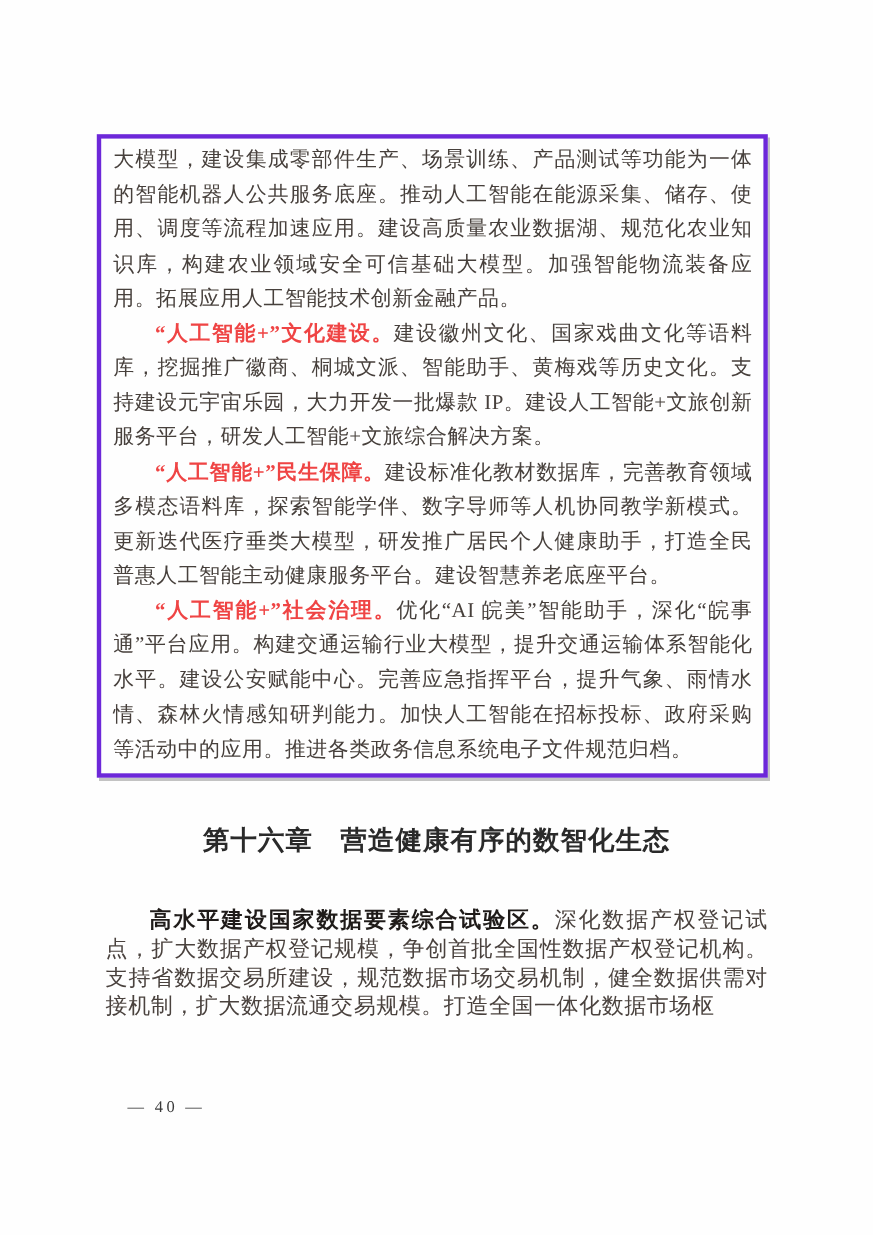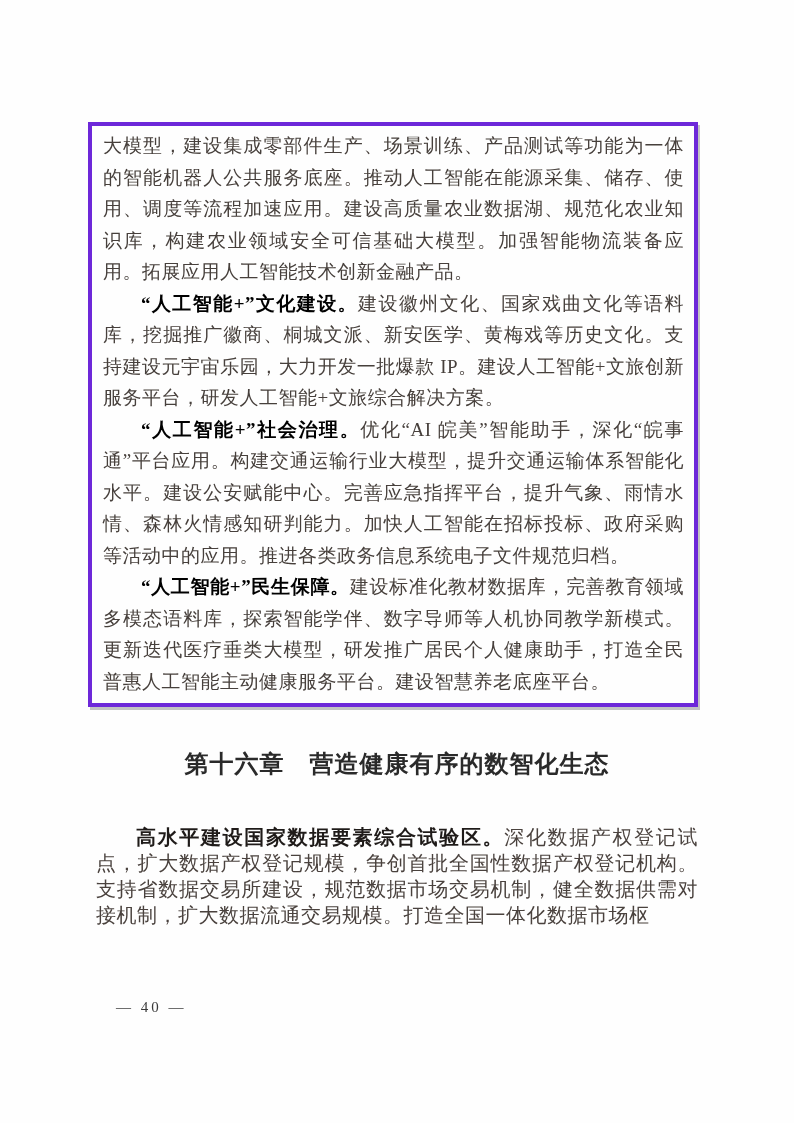--- a/index.html
+++ b/index.html
@@ -30,21 +30,21 @@
   .boxed-section p {
     margin: 0;
     font-size: 19px;
     line-height: 31.5px;
     text-align: justify;
     text-justify: inter-character;
     color: #47403c;
     letter-spacing: 0.5px;
   }
   .boxed-section p.indent { text-indent: 2em; }
-  .boxed-section b { color: #000000; }
+  .boxed-section b { color: #ef4444; }
 
   
   .chapter {
     position: absolute;
     top: 748px;
     left: 0;
     width: 100%;
     margin: 0;
     text-align: center;
     font-family: "Liberation Sans", "DejaVu Sans", sans-serif;
@@ -82,23 +82,23 @@
     font-family: "Liberation Serif", "DejaVu Serif", serif;
   }
 </style>
 </head>
 <body>
 
 <div class="page">
 
   <div class="boxed-section">
     <p class="para"><span>大模型，建设集成零部件生产、场景训练、产品测试等功能为一体的智能机器人公共服务底座。推动人工智能在能源采集、储存、使用、调度等流程加速应用。建设高质量农业数据湖、规范化农业知识库，构建农业领域安全可信基础大模型。加强智能物流装备应用。拓展应用人工智能技术创新金融产品。</span></p>
-    <p class="para indent"><b>“人工智能+”文化建设。</b><span>建设徽州文化、国家戏曲文化等语料库，挖掘推广徽商、桐城文派、新安医学、黄梅戏等历史文化。支持建设元宇宙乐园，大力开发一批爆款 IP。建设人工智能+文旅创新服务平台，研发人工智能+文旅综合解决方案。</span></p>
+    <p class="para indent"><b>“人工智能+”文化建设。</b><span>建设徽州文化、国家戏曲文化等语料库，挖掘推广徽商、桐城文派、智能助手、黄梅戏等历史文化。支持建设元宇宙乐园，大力开发一批爆款 IP。建设人工智能+文旅创新服务平台，研发人工智能+文旅综合解决方案。</span></p>
+    <p class="para indent"><b>“人工智能+”民生保障。</b><span>建设标准化教材数据库，完善教育领域多模态语料库，探索智能学伴、数字导师等人机协同教学新模式。更新迭代医疗垂类大模型，研发推广居民个人健康助手，打造全民普惠人工智能主动健康服务平台。建设智慧养老底座平台。</span></p>
     <p class="para indent"><b>“人工智能+”社会治理。</b><span>优化“AI 皖美”智能助手，深化“皖事通”平台应用。构建交通运输行业大模型，提升交通运输体系智能化水平。建设公安赋能中心。完善应急指挥平台，提升气象、雨情水情、森林火情感知研判能力。加快人工智能在招标投标、政府采购等活动中的应用。推进各类政务信息系统电子文件规范归档。</span></p>
-    <p class="para indent"><b>“人工智能+”民生保障。</b><span>建设标准化教材数据库，完善教育领域多模态语料库，探索智能学伴、数字导师等人机协同教学新模式。更新迭代医疗垂类大模型，研发推广居民个人健康助手，打造全民普惠人工智能主动健康服务平台。建设智慧养老底座平台。</span></p>
   </div>
 
   <h2 class="chapter">第十六章　营造健康有序的数智化生态</h2>
 
   <p class="body-para"><b>高水平建设国家数据要素综合试验区。</b><span>深化数据产权登记试点，扩大数据产权登记规模，争创首批全国性数据产权登记机构。支持省数据交易所建设，规范数据市场交易机制，健全数据供需对接机制，扩大数据流通交易规模。打造全国一体化数据市场枢</span></p>
 
   <div class="page-number">— 40 —</div>
 
 </div>
 

